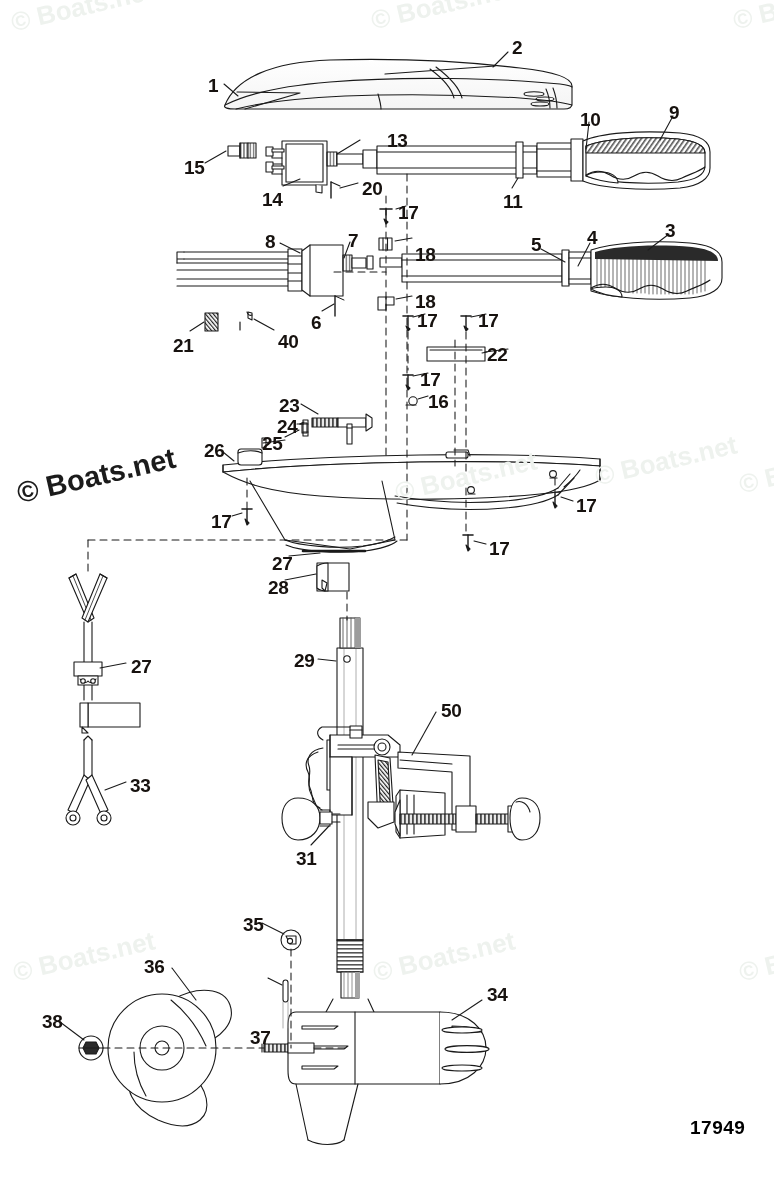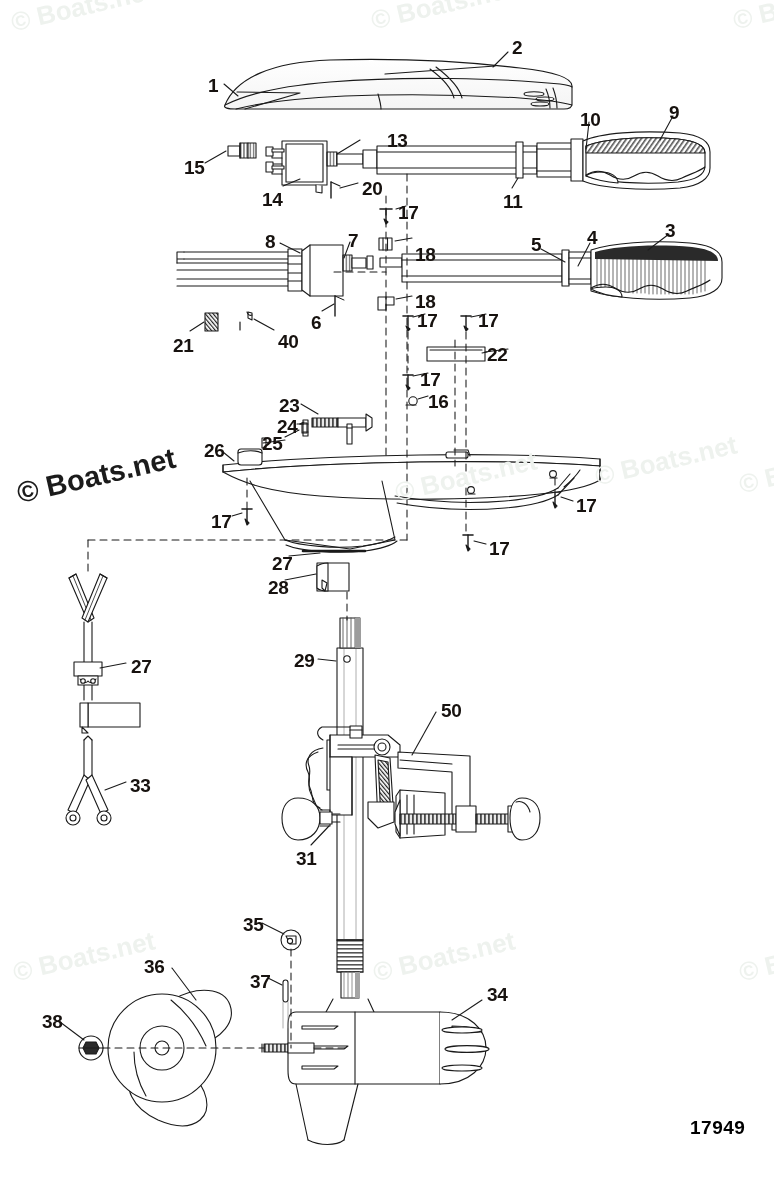--- a/index.html
+++ b/index.html
@@ -551,19 +551,19 @@
       <div class="callout" style="left: 272px; top: 554px;">27</div>
       <div class="callout" style="left: 268px; top: 578px;">28</div>
       <div class="callout" style="left: 294px; top: 651px;">29</div>
       <div class="callout" style="left: 441px; top: 701px;">50</div>
       <div class="callout" style="left: 296px; top: 849px;">31</div>
       <div class="callout" style="left: 131px; top: 657px;">27</div>
       <div class="callout" style="left: 130px; top: 776px;">33</div>
       <div class="callout" style="left: 487px; top: 985px;">34</div>
       <div class="callout" style="left: 243px; top: 915px;">35</div>
       <div class="callout" style="left: 144px; top: 957px;">36</div>
-      <div class="callout" style="left: 250px; top: 972px;">37</div>
+      <div class="callout" style="left: 250px; top: 1028px;">37</div>
       <div class="callout" style="left: 42px; top: 1012px;">38</div>
     </div>
 
   <div class="partno" style="left:690px;top:1117px;">17949</div>
 
 </div>
 
 </body></html>

